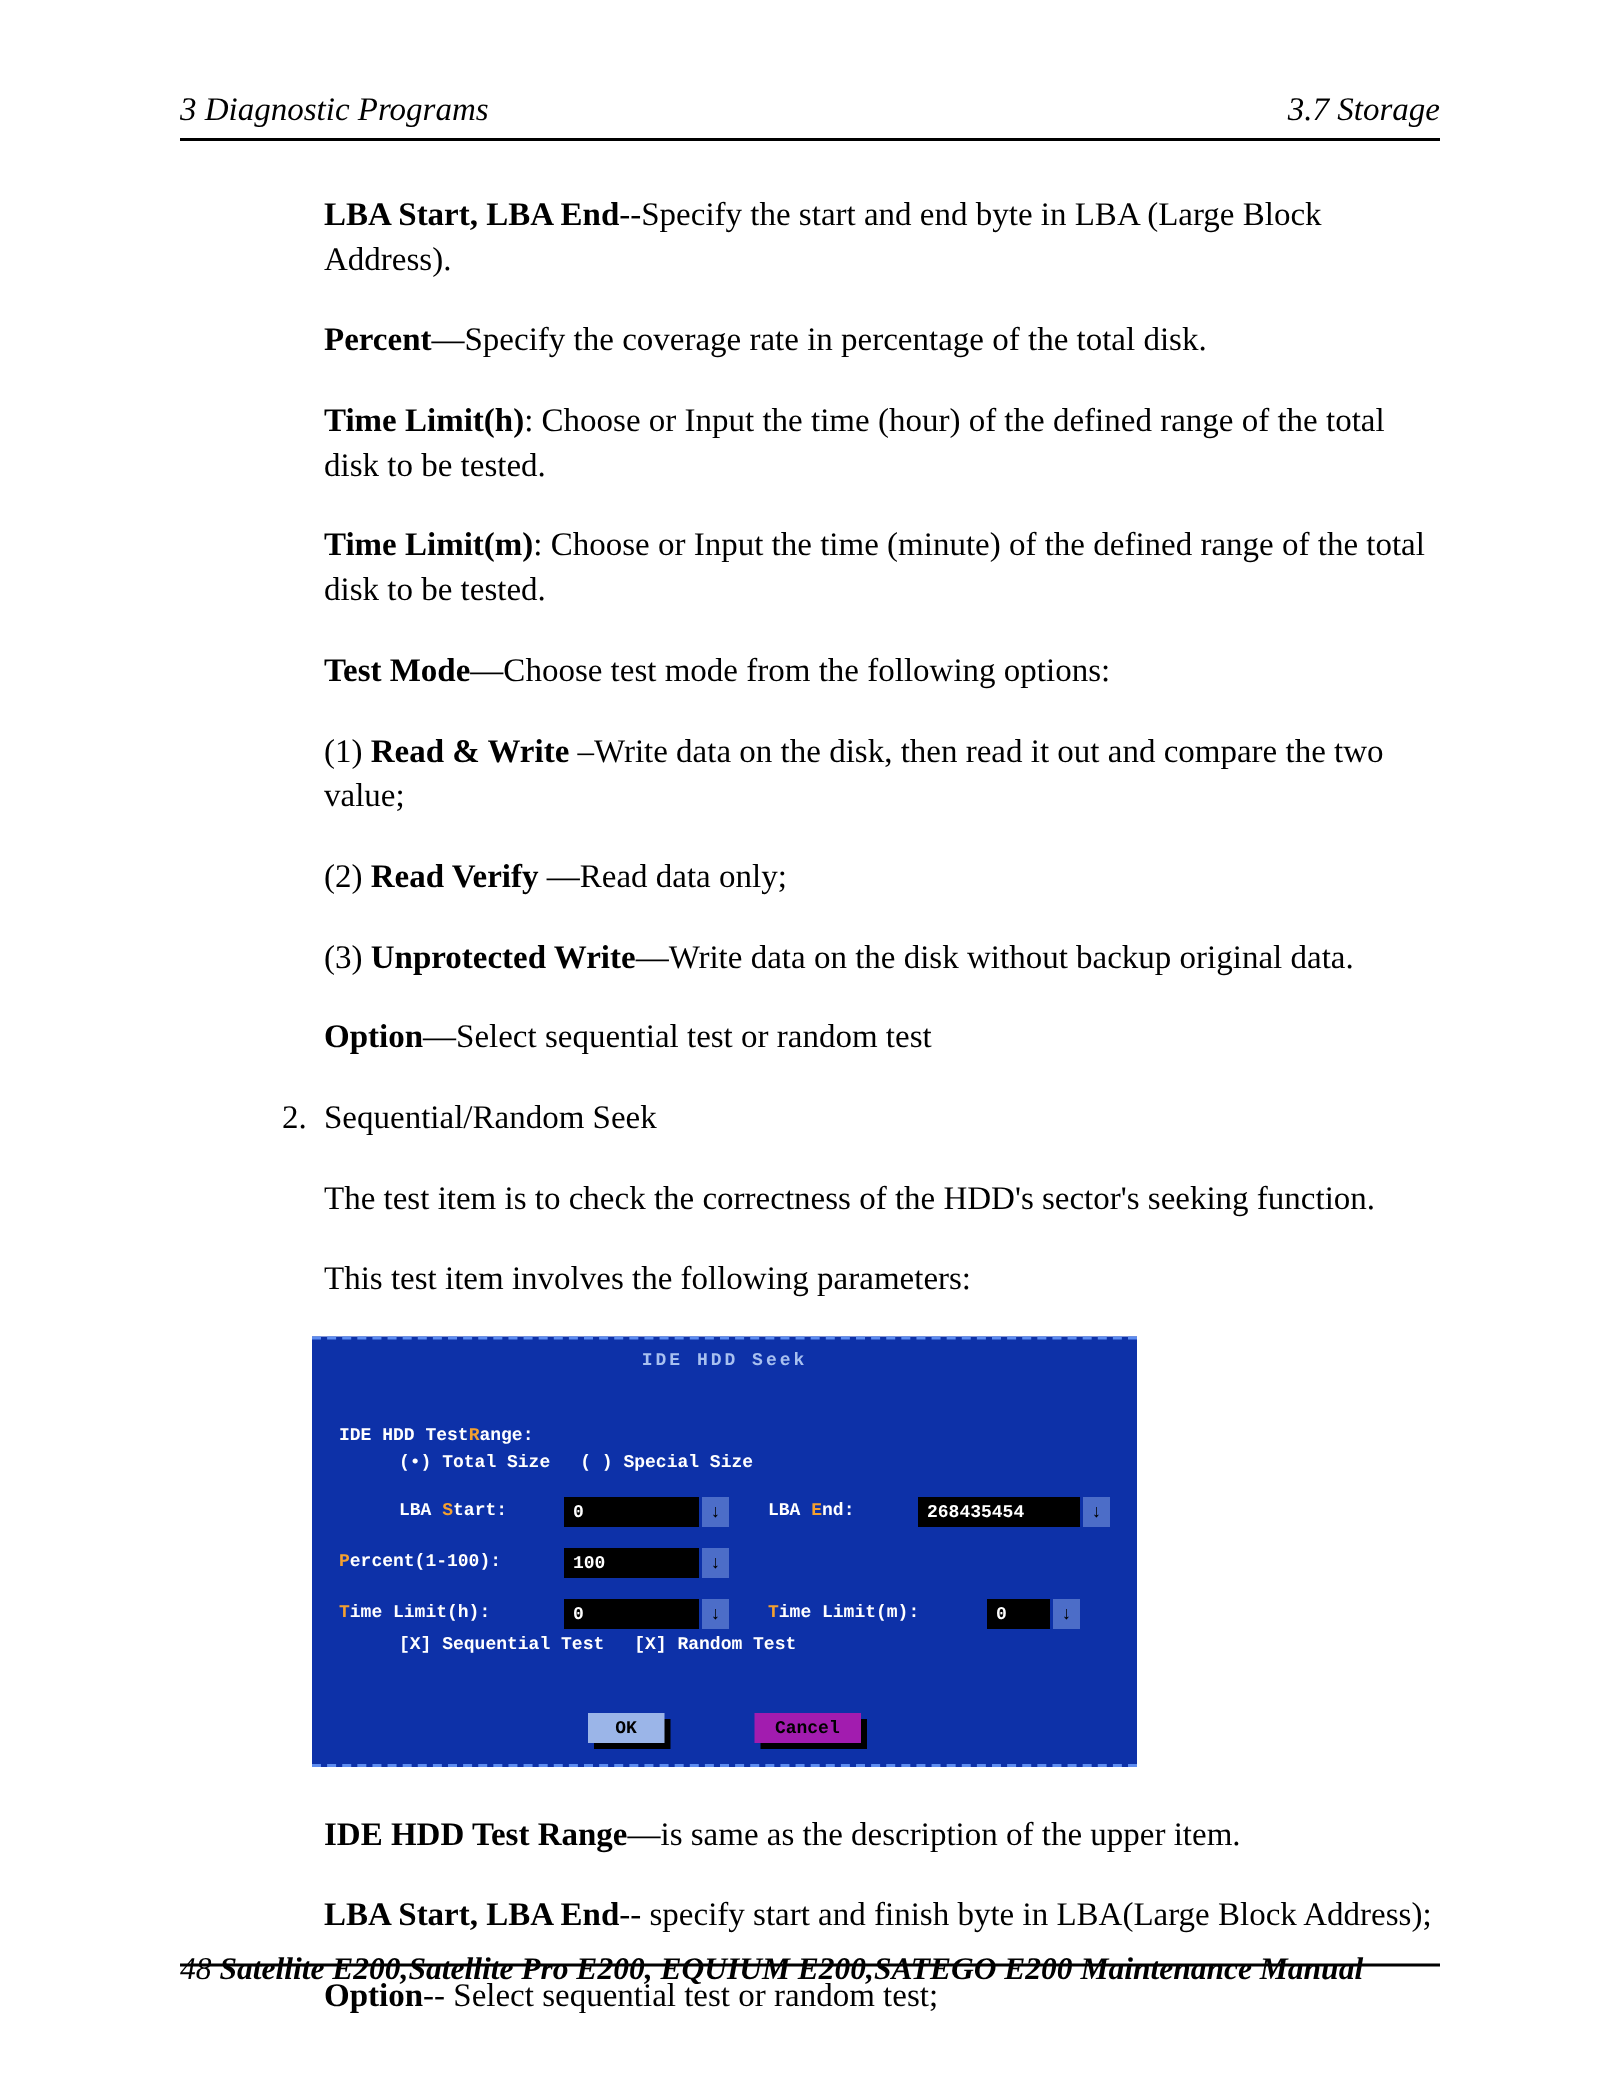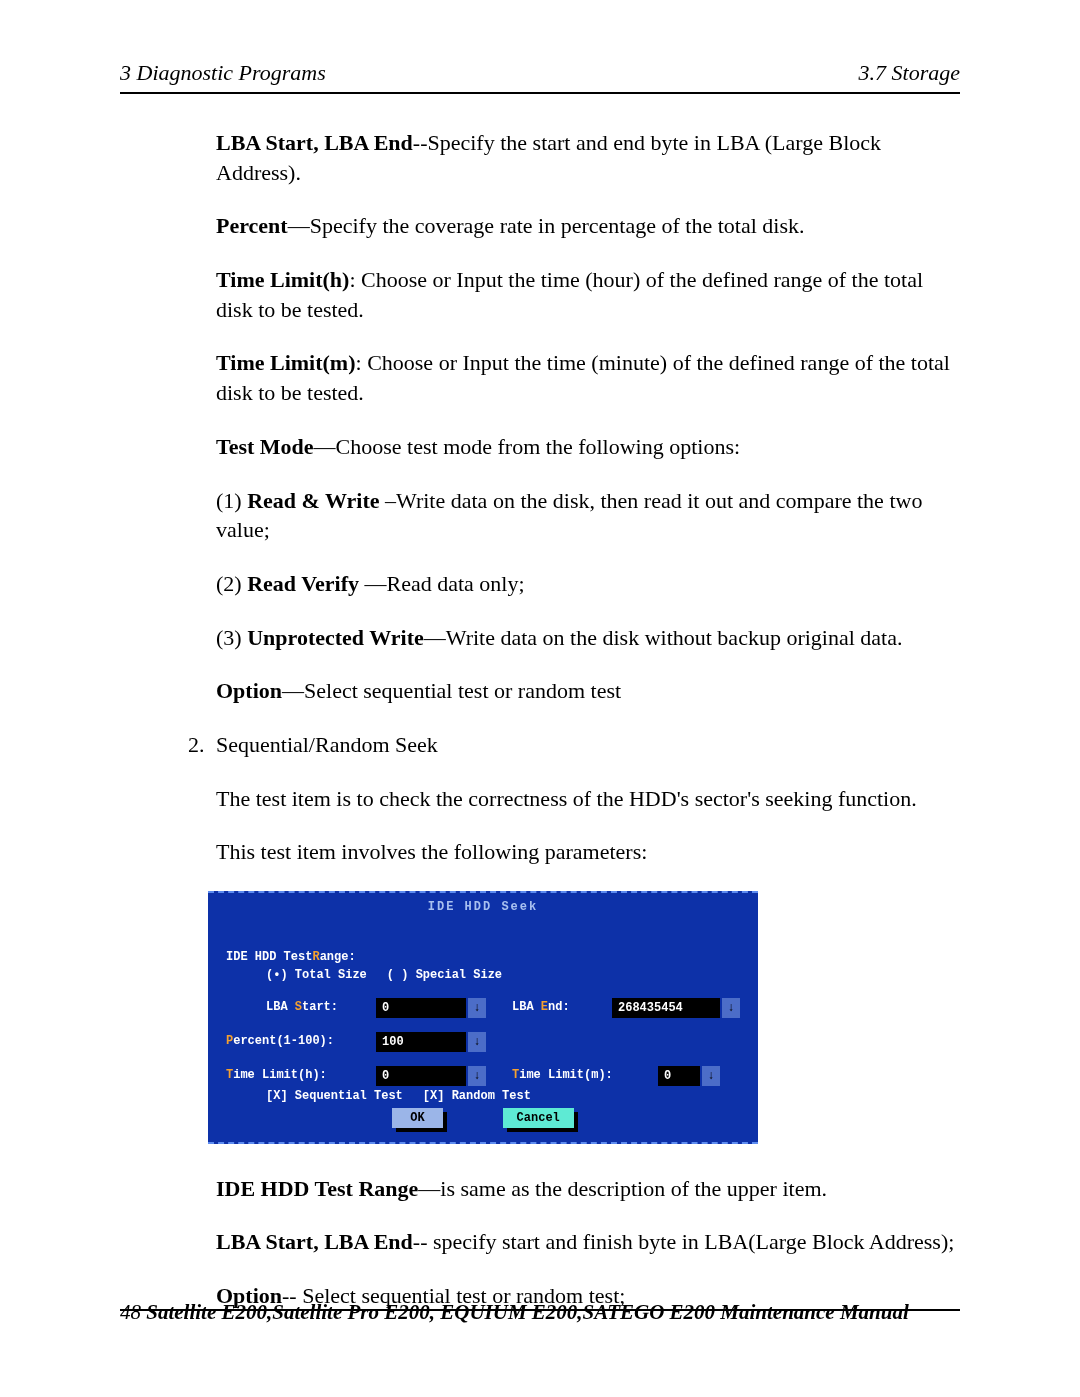--- a/index.html
+++ b/index.html
@@ -96,31 +96,31 @@
     background: #9bb5e8;
     color:#000;
     padding: 0 18px;
     height: 20px;
     line-height:20px;
     box-shadow: 4px 4px 0 #000;
   }
   .btn-cancel {
     display:inline-block;
     color:#000;
-    background:#5eead4;
+    background:#a21caf;
     padding: 0 14px;
     height: 20px;
     line-height:20px;
     box-shadow: 4px 4px 0 #000;
   }
   .btnrow {
     display:flex;
     justify-content:center;
     gap: 60px;
-    margin-top: 4px;
+    margin-top: 38px;
   }
   .footer-line {
     position: absolute;
     left: 120px;
     right: 120px;
     bottom: 86px;
     border-top: 2px solid #000;
   }
   .footer {
     position: absolute;

